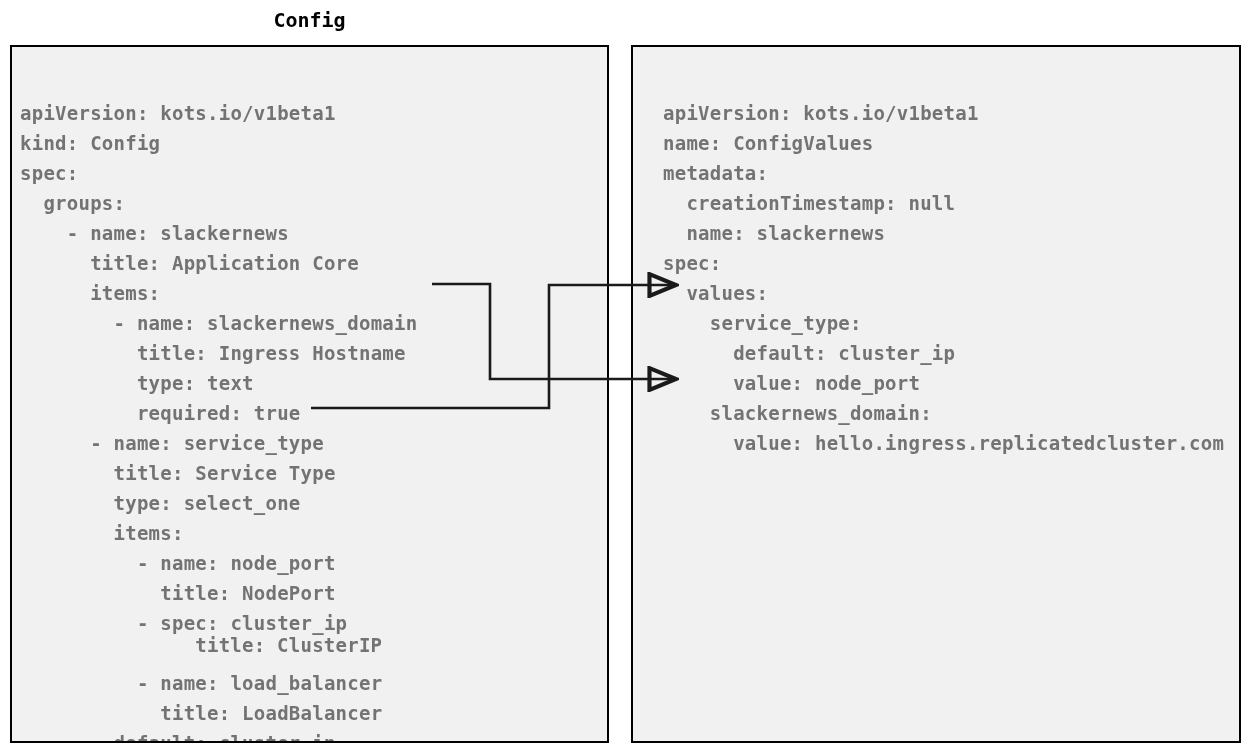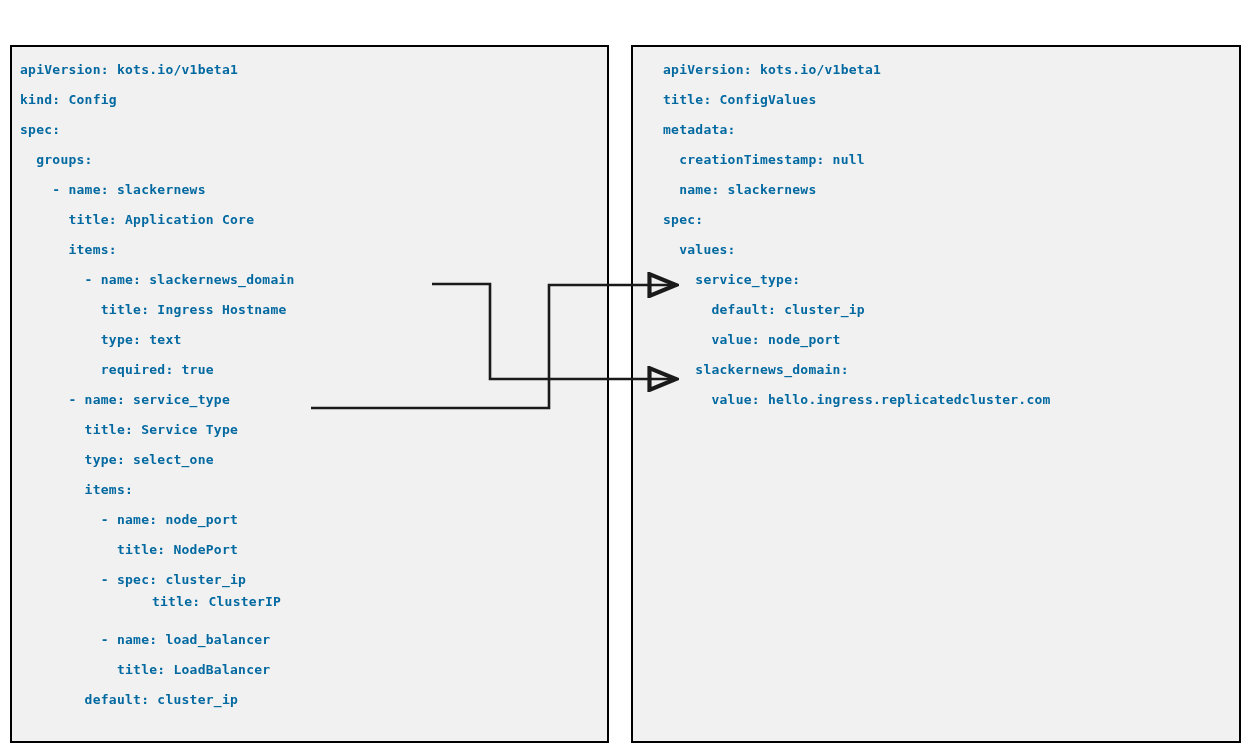--- a/index.html
+++ b/index.html
@@ -49,42 +49,44 @@
     margin: 0;
   }
 
   .code-line {
     position: absolute;
     left: 0;
     height: 30px;
     line-height: 30px;
     font-family: "DejaVu Sans Mono", "Liberation Mono", monospace;
     font-weight: bold;
-    font-size: 13px;
-    color: #0369a1;
+    font-size: 19px;
+    color: #737373;
     white-space: pre;
     letter-spacing: 0.25px;
+    margin-top: 43px;
   }
 
   #panel-config .code-line { padding-left: 8px; }
   #panel-values .code-line { padding-left: 30px; }
 
   #connectors {
     position: absolute;
     left: 0; top: 0;
     width: 1258px;
     height: 756px;
     pointer-events: none;
   }
 </style>
 </head>
 <body>
 
 <div id="stage">
 
+  <div class="panel-title" id="title-config" style="left:10px; width:599px;">Config</div>
 
 
   <div class="panel" id="panel-config">
     <div class="code-block" id="config-code">
         <div class="code-line" style="top: 8px;">apiVersion: kots.io/v1beta1</div>
         <div class="code-line" style="top: 38px;">kind: Config</div>
         <div class="code-line" style="top: 68px;">spec:</div>
         <div class="code-line" style="top: 98px; text-align: center;">  groups:</div>
         <div class="code-line" style="top: 128px;">    - name: slackernews</div>
         <div class="code-line" style="top: 158px;">      title: Application Core</div>
@@ -103,21 +105,21 @@
         <div class="code-line" style="top: 540px; padding-left: 43px;">            title: ClusterIP</div>
         <div class="code-line" style="top: 578px;">          - name: load_balancer</div>
         <div class="code-line" style="top: 608px;">            title: LoadBalancer</div>
         <div class="code-line" style="top: 638px;">        default: cluster_ip</div>
       </div>
   </div>
 
   <div class="panel" id="panel-values">
     <div class="code-block" id="values-code">
         <div class="code-line" style="top: 8px;">apiVersion: kots.io/v1beta1</div>
-        <div class="code-line" style="top: 38px;">title: ConfigValues</div>
+        <div class="code-line" style="top: 38px;">name: ConfigValues</div>
         <div class="code-line" style="top: 68px;">metadata:</div>
         <div class="code-line" style="top: 98px;">  creationTimestamp: null</div>
         <div class="code-line" style="top: 128px;">  name: slackernews</div>
         <div class="code-line" style="top: 158px;">spec:</div>
         <div class="code-line" style="top: 188px;">  values:</div>
         <div class="code-line" style="top: 218px;">    service_type:</div>
         <div class="code-line" style="top: 248px;">      default: cluster_ip</div>
         <div class="code-line" style="top: 278px;">      value: node_port</div>
         <div class="code-line" style="top: 308px;">    slackernews_domain:</div>
         <div class="code-line" style="top: 338px;">      value: hello.ingress.replicatedcluster.com</div>

